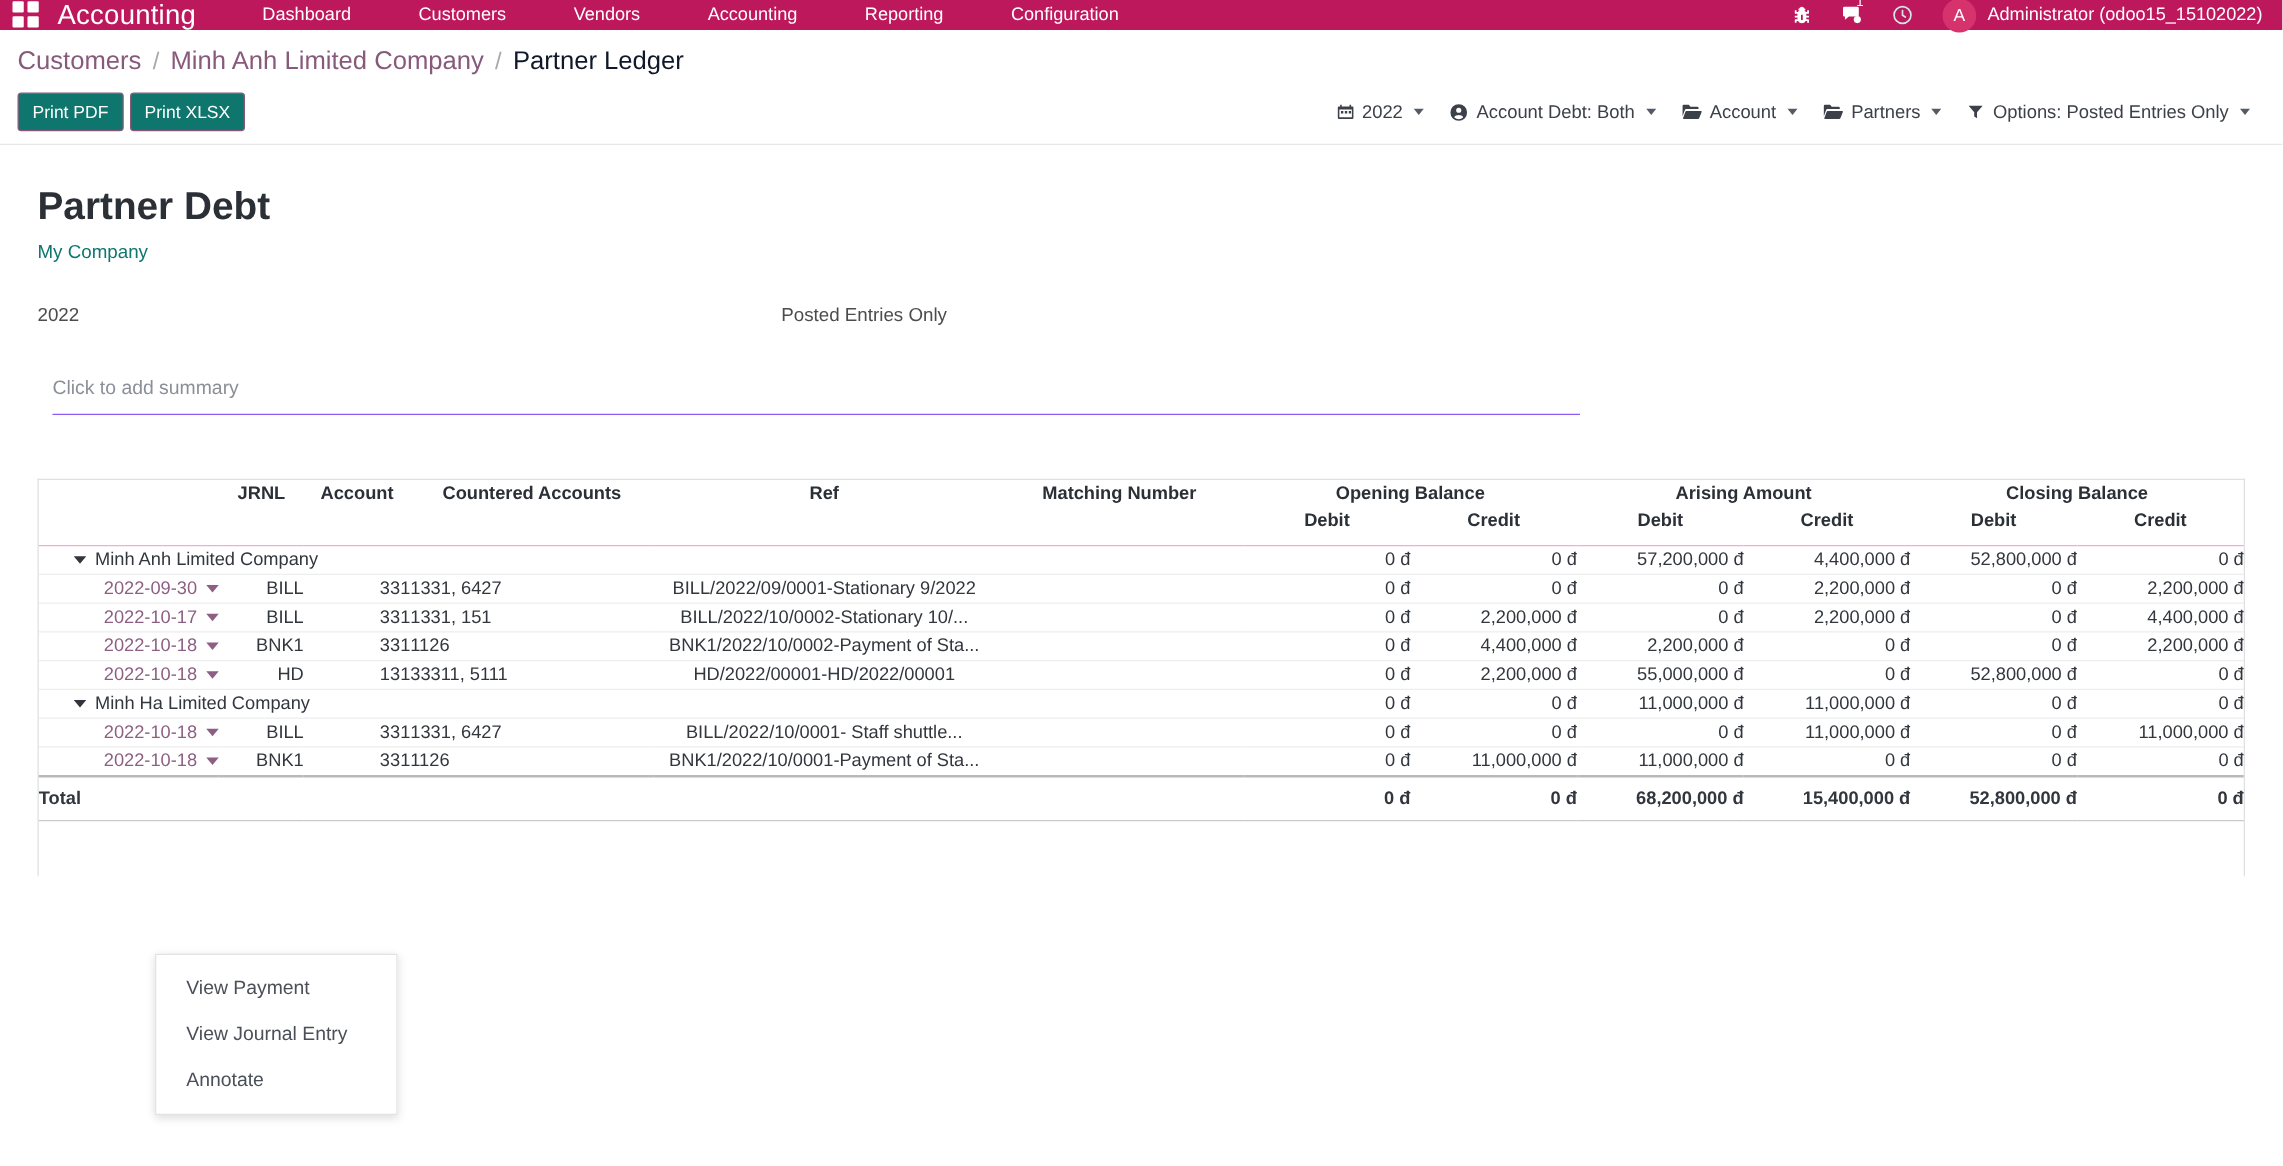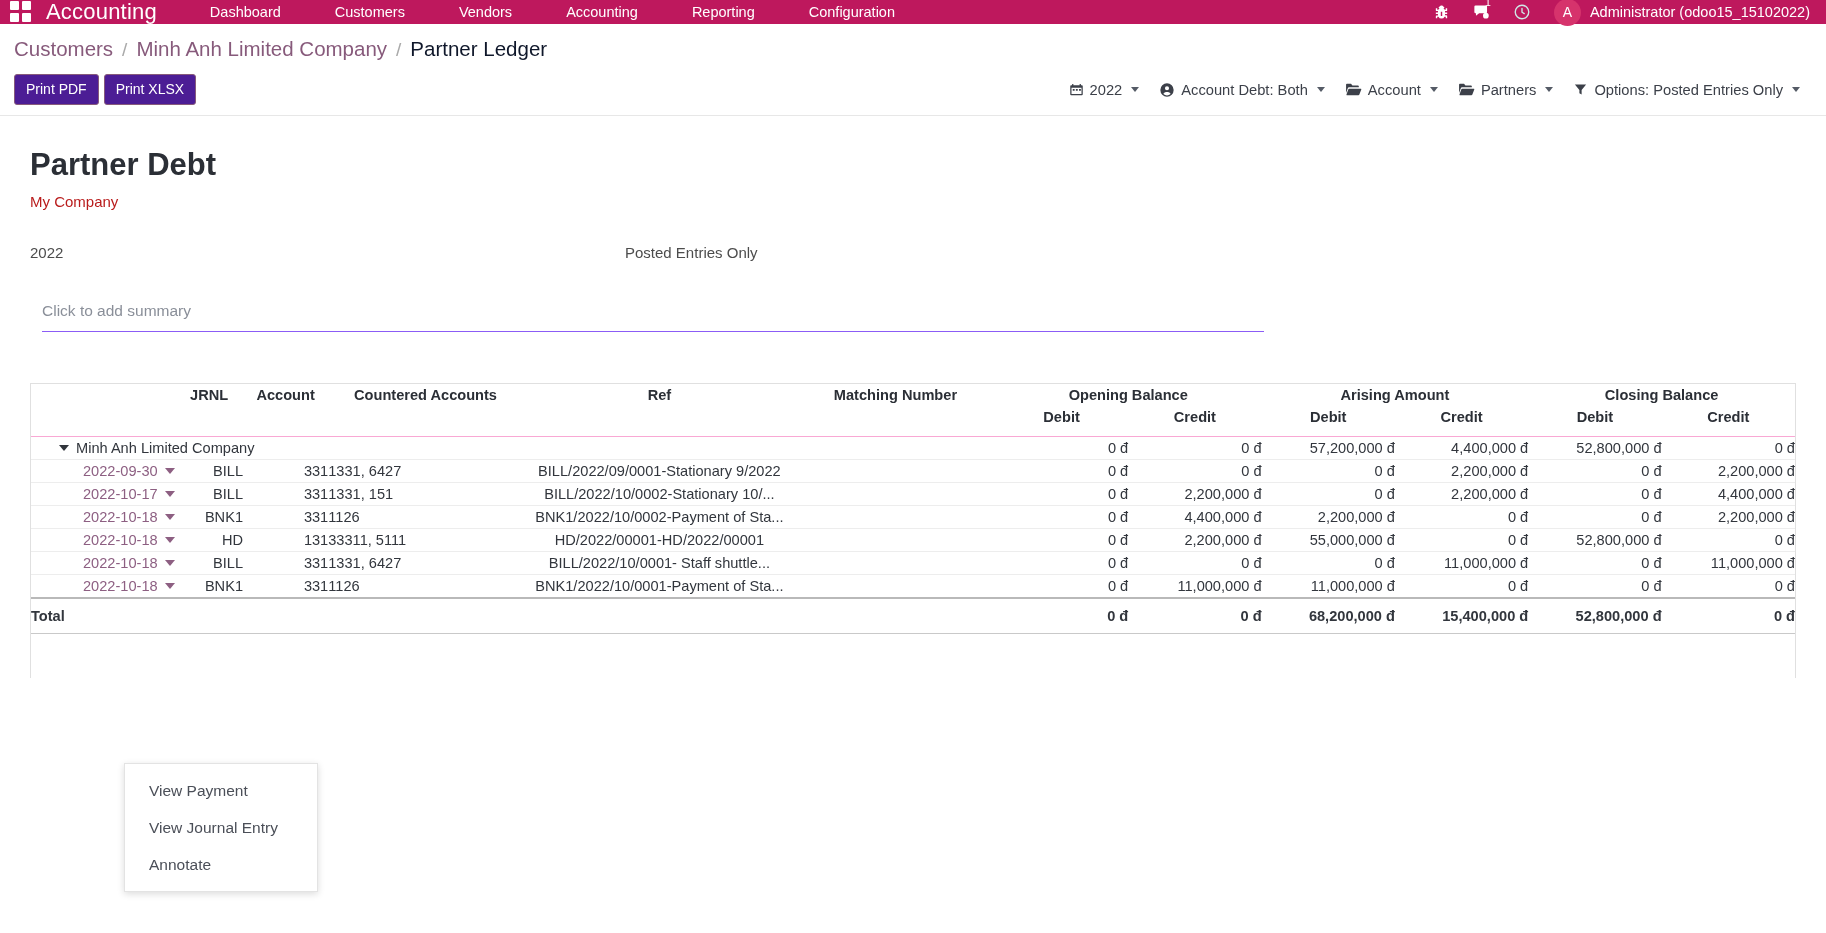--- a/index.html
+++ b/index.html
@@ -102,21 +102,21 @@
     display: flex; align-items: baseline; gap: 9px;
     line-height: 30px;
   }
   .bc-link { color: #875A7B; cursor: pointer; white-space: nowrap; }
   .bc-sep { color: #a9a9a9; font-size: 19px; }
   .bc-current { color: #0f172a; white-space: nowrap; }
 
   .btn-row-wrap { display: flex; align-items: center; margin-top: 9px; }
   .btn-group { display: flex; gap: 5px; }
   .btn-primary {
-    background: #4c1d95;
+    background: #0f766e;
     border: 1px solid #875A7B;
     color: #ffffff;
     font-size: 14px;
     padding: 5px 11px;
     border-radius: 3px;
     cursor: pointer;
     line-height: 19px;
     white-space: nowrap;
   }
 
@@ -153,21 +153,21 @@
   .report-inner { padding: 0 30px; }
   .report-title {
     font-size: 31px;
     font-weight: bold;
     color: #2b2f36;
     margin: 7px 0 0 0;
     line-height: 40px;
   }
   .report-company {
     font-size: 15px;
-    color: #b91c1c;
+    color: #0f766e;
     margin-top: 6px;
     line-height: 22px;
   }
   .report-meta {
     display: flex;
     margin-top: 29px;
     font-size: 15px;
     color: #4c4c4c;
     line-height: 22px;
   }
@@ -581,20 +581,34 @@
             <td class="txt-c">
               <span class="ellip"></span>
             </td>
             <td class="num">0 đ</td>
             <td class="num">2,200,000 đ</td>
             <td class="num">55,000,000 đ</td>
             <td class="num">0 đ</td>
             <td class="num">52,800,000 đ</td>
             <td class="num">0 đ</td>
           </tr>
+          <tr class="group-row">
+            <td colspan="6">
+              <div class="group-label">
+                <span class="tri-down"></span>
+                <span>Minh Ha Limited Company</span>
+              </div>
+            </td>
+            <td class="num">0 đ</td>
+            <td class="num">0 đ</td>
+            <td class="num">11,000,000 đ</td>
+            <td class="num">11,000,000 đ</td>
+            <td class="num">0 đ</td>
+            <td class="num">0 đ</td>
+          </tr>
           <tr class="data-row">
             <td>
               <div class="date-cell">
                 <span>2022-10-18</span>
                 <span class="tri-down"></span>
               </div>
             </td>
             <td class="txt-r">
               <span class="ellip">BILL</span>
             </td>

